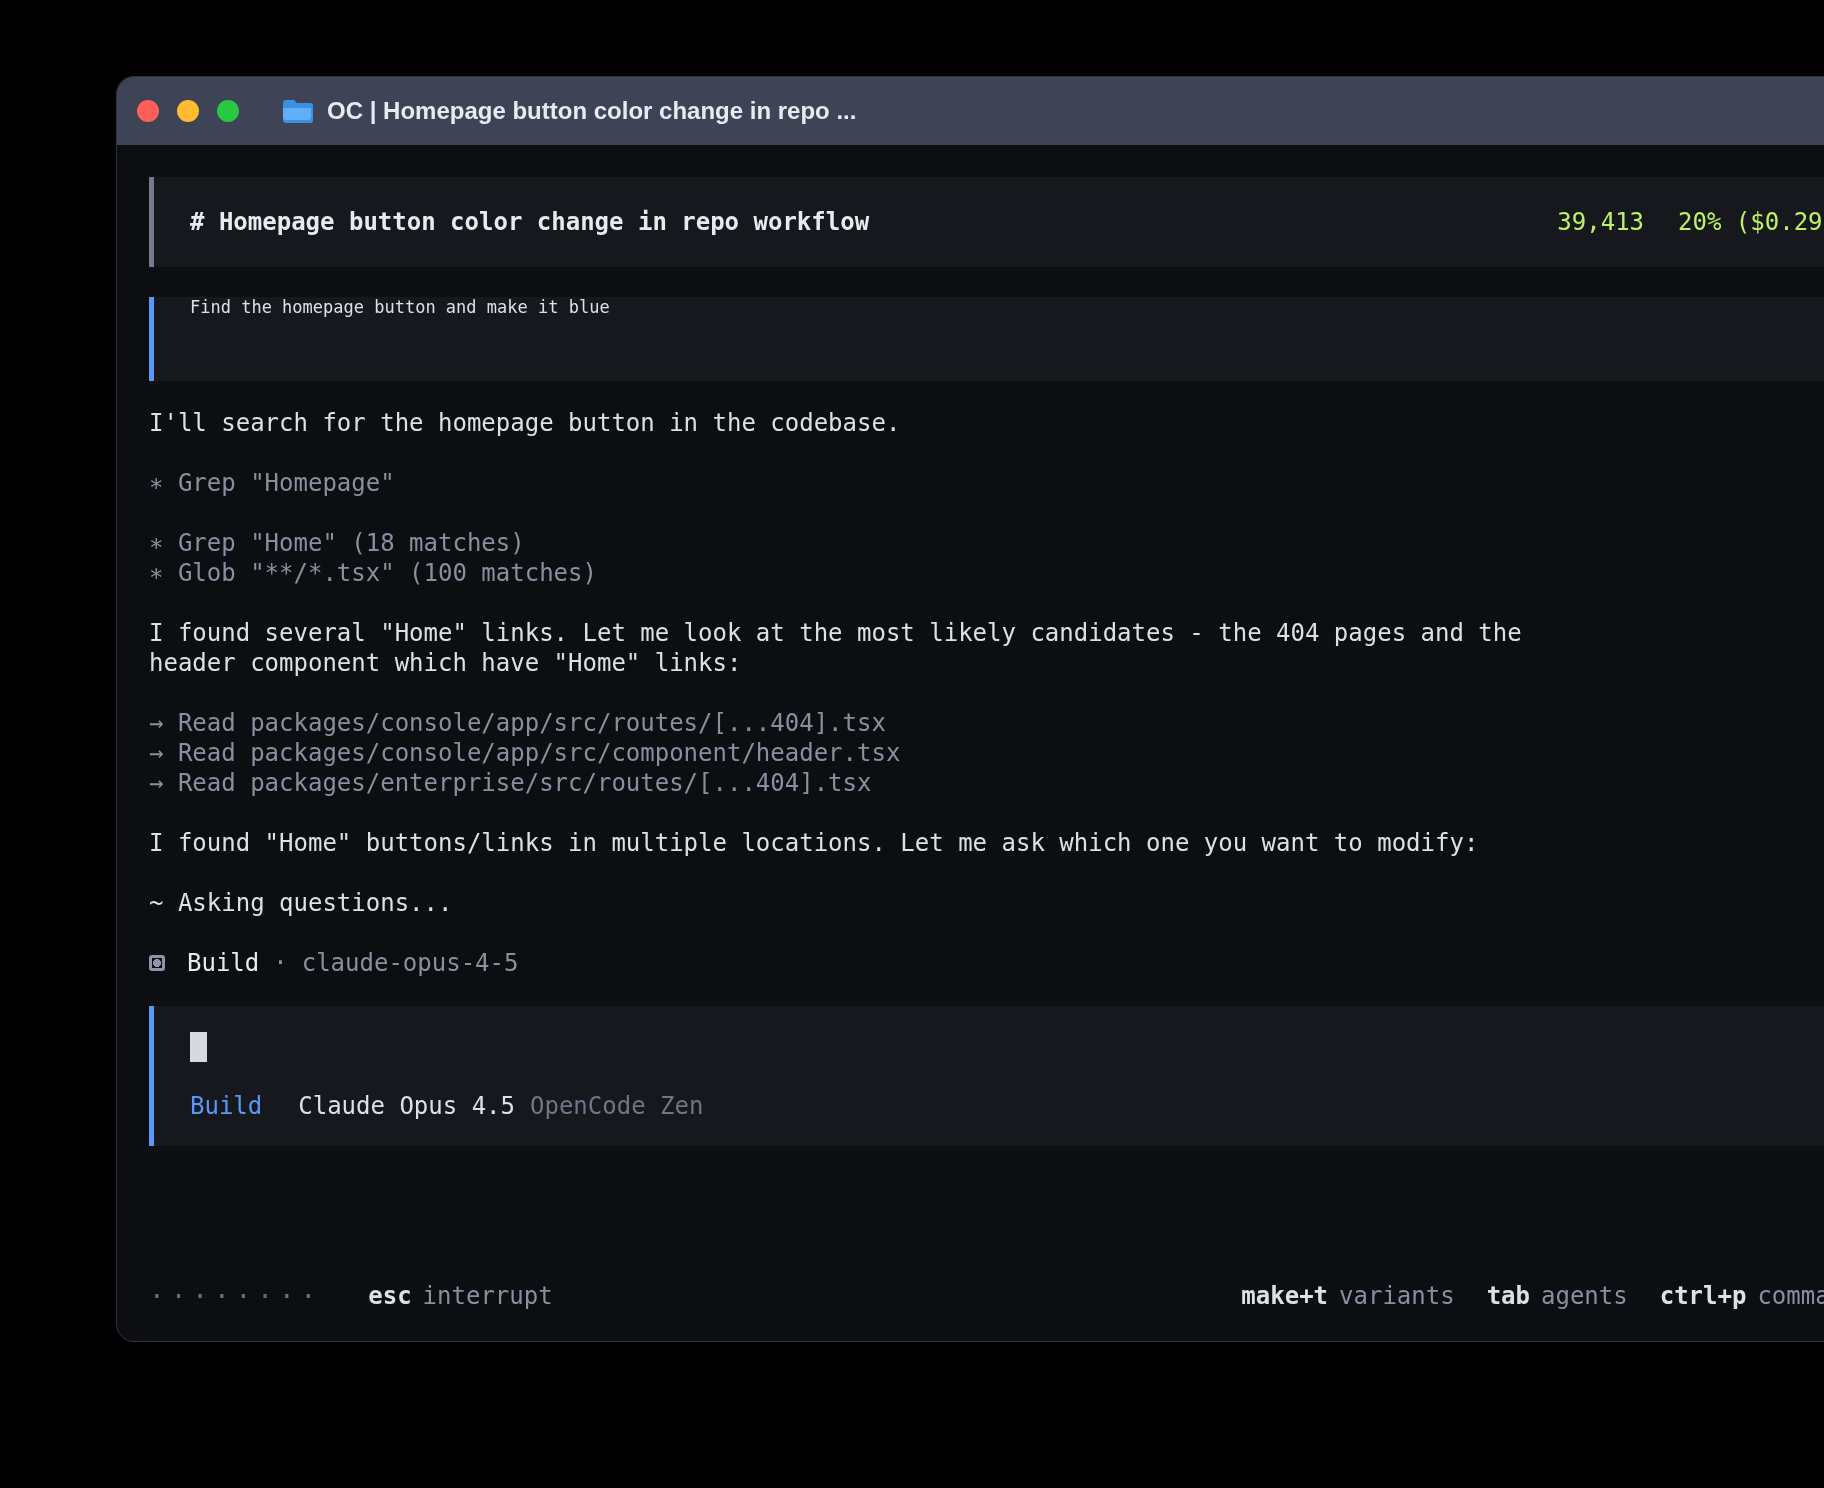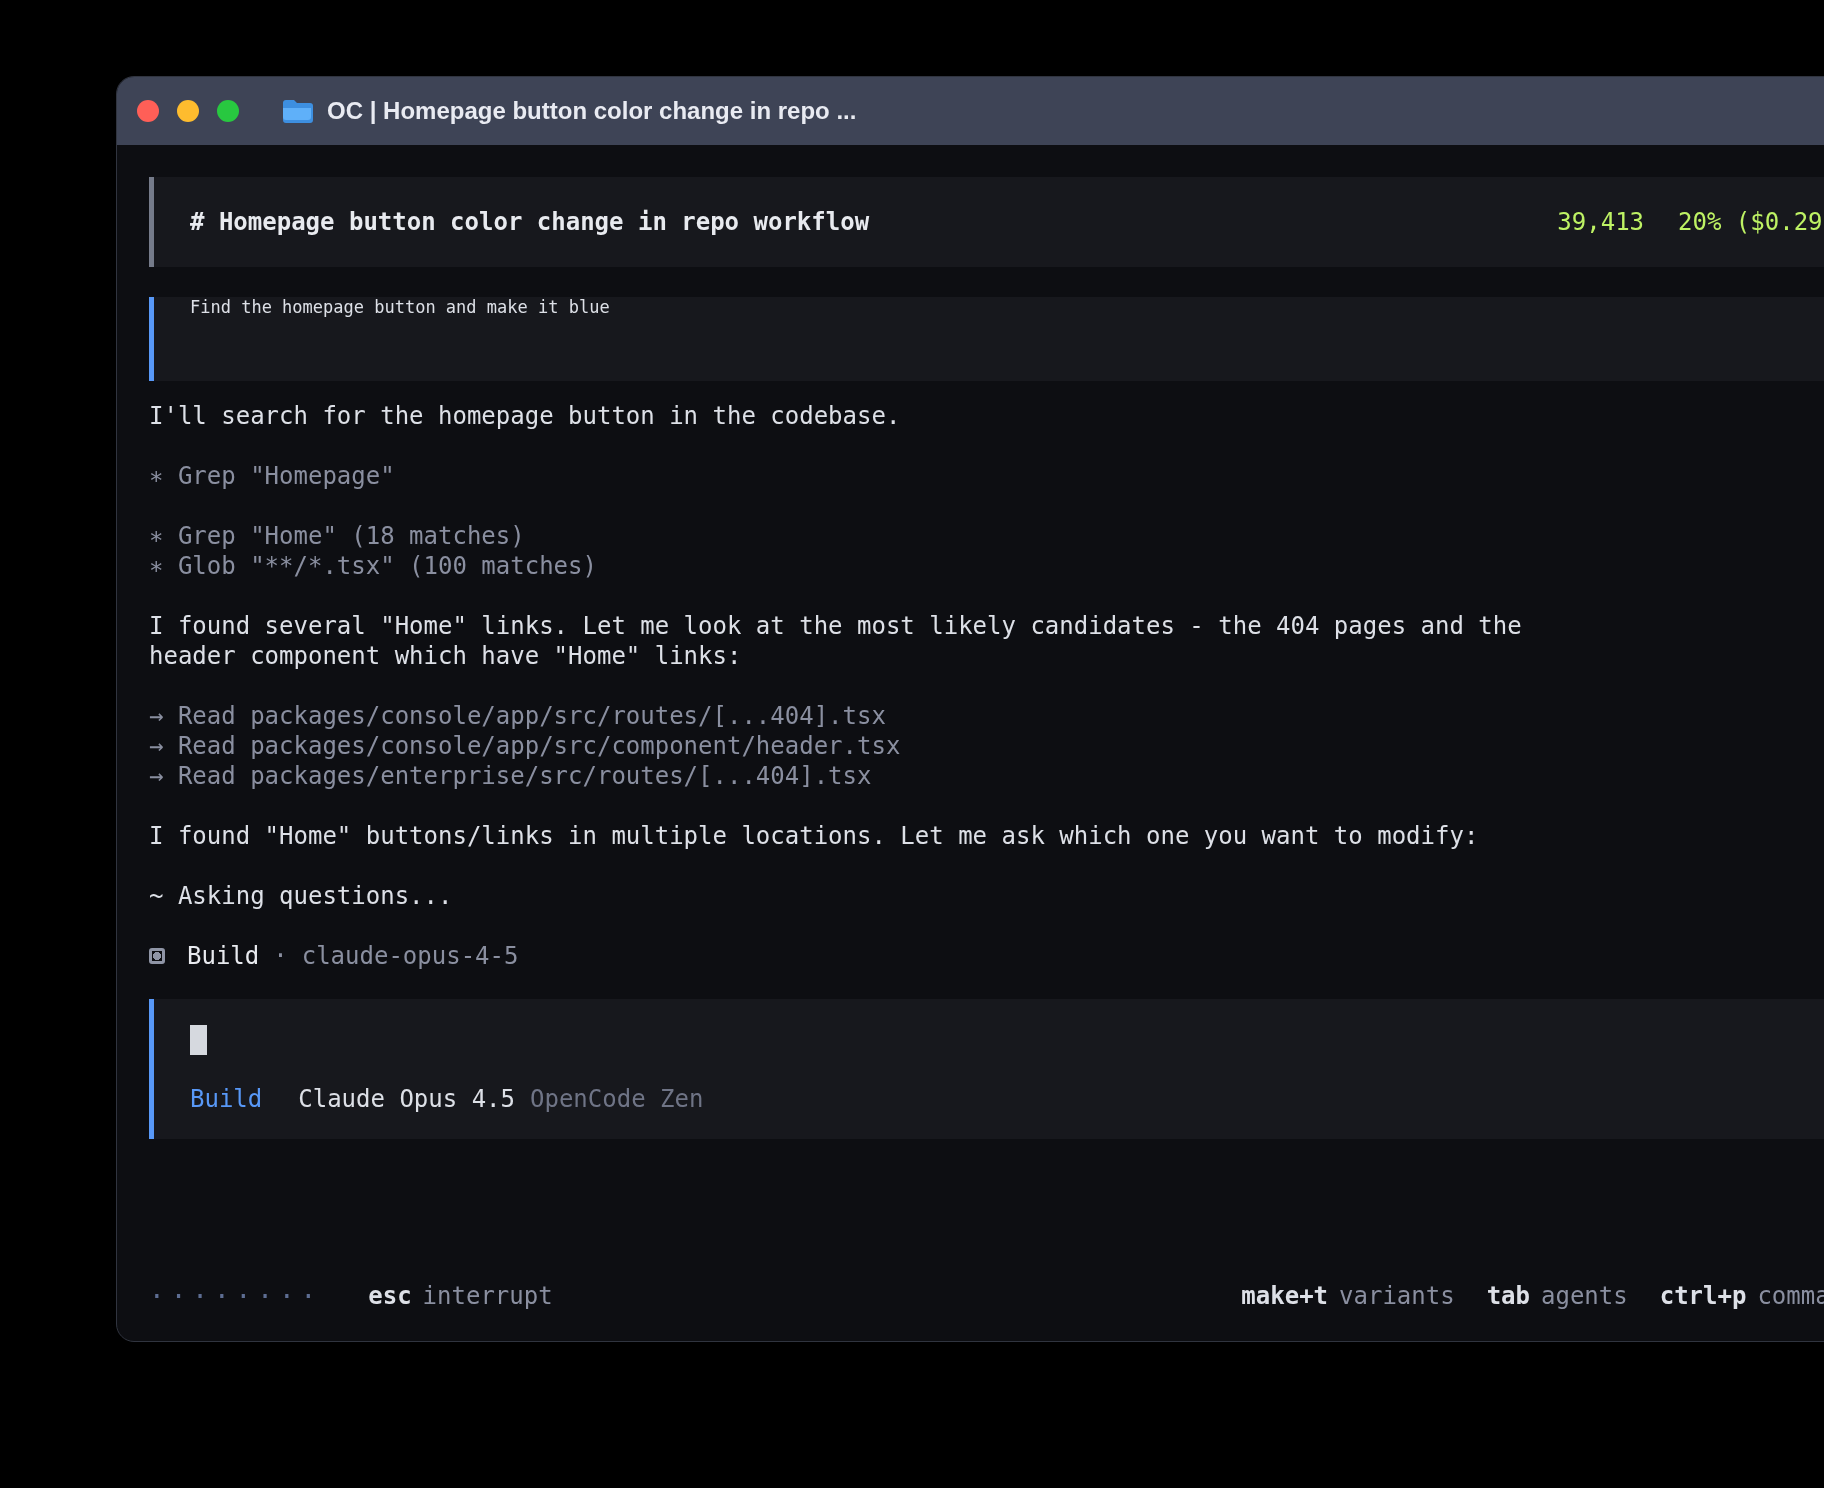--- a/index.html
+++ b/index.html
@@ -70,21 +70,21 @@
   .session-meta{display:flex;gap:34px;font-size:24px;color:#bef264;white-space:nowrap;}
 
   .user-block{
     margin-top:30px;height:84px;flex:0 0 84px;
     border-left-color:var(--accent_blue);
     display:flex;align-items:flex-start;
     padding:0 36px;
     font-size:17px;color:var(--text_primary);
   }
 
-  .transcript{margin-top:20px;max-width:1460px;}
+  .transcript{margin-top:27px;max-width:1460px;}
   .tblock{margin-bottom:30px;}
   .tline{font-size:24px;line-height:30px;white-space:pre-wrap;}
   .tblock.text .tline{color:var(--text_primary);}
   .tblock.tool .tline{color:var(--text_muted);}
 
   .agent-line{display:flex;align-items:center;font-size:24px;line-height:30px;}
   .agent-icon{
     width:16px;height:16px;flex:0 0 16px;
     border:3px solid #8f95a6;border-radius:3px;
     background:radial-gradient(circle at center, #8f95a6 0 4px, transparent 4px);

